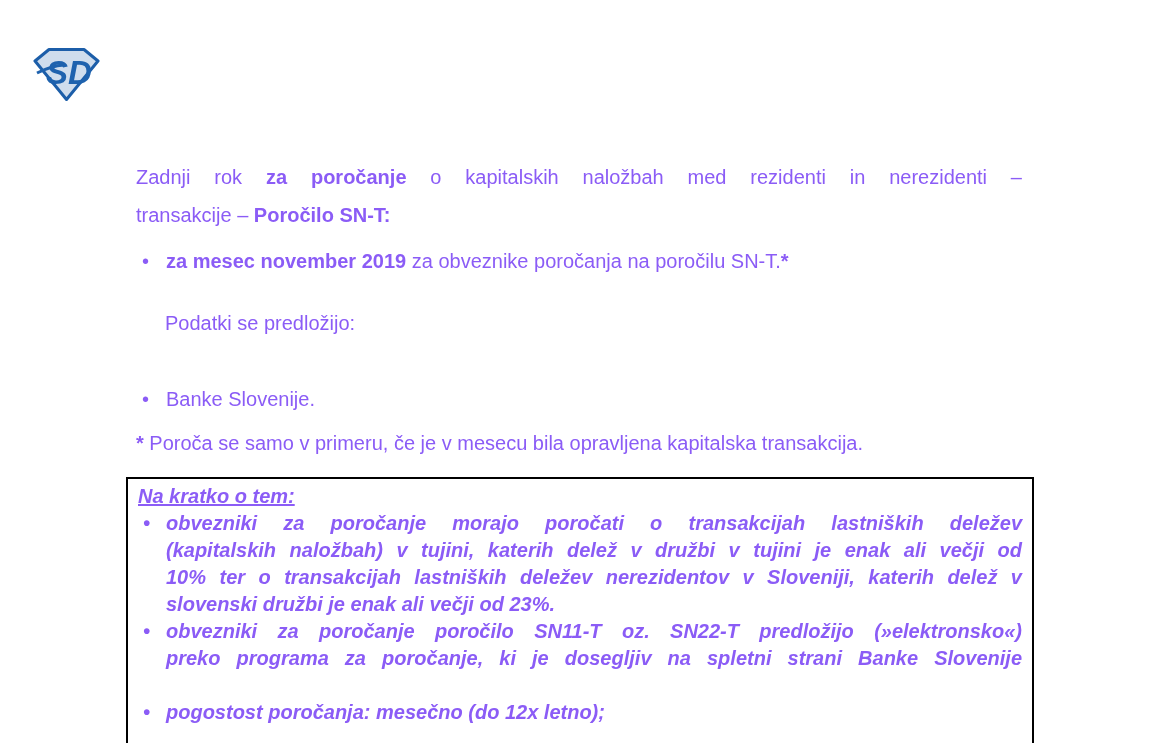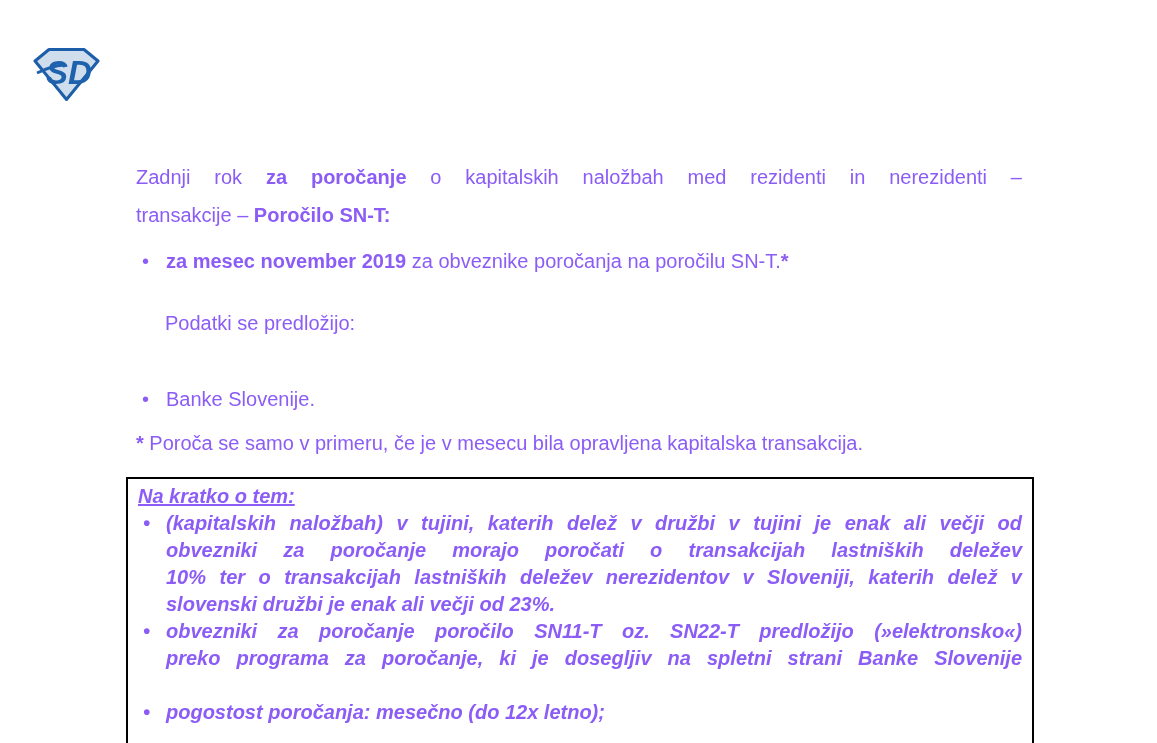--- a/index.html
+++ b/index.html
@@ -74,22 +74,22 @@
   </div>
 
   <div id="footnote" class="abs doc"><b>*</b><span> Poroča se samo v primeru, če je v mesecu bila opravljena kapitalska transakcija.</span></div>
 
   <div id="box" class="abs doc">
     <div class="box-title">Na kratko o tem:</div>
 
     <div class="brow">
       <span class="dot">•</span>
       <div>
+        <div class="jline">obvezniki za poročanje morajo poročati o transakcijah lastniških deležev</div>
         <div class="jline">(kapitalskih naložbah) v tujini, katerih delež v družbi v tujini je enak ali večji od</div>
-        <div class="jline">obvezniki za poročanje morajo poročati o transakcijah lastniških deležev</div>
         <div class="jline">10% ter o transakcijah lastniških deležev nerezidentov v Sloveniji, katerih delež v</div>
         <div>slovenski družbi je enak ali večji od 23%.</div>
       </div>
     </div>
 
     <div class="brow">
       <span class="dot">•</span>
       <div>
         <div class="jline">obvezniki za poročanje poročilo SN11-T oz. SN22-T predložijo (»elektronsko«)</div>
         <div class="jline">preko programa za poročanje, ki je dosegljiv na spletni strani Banke Slovenije</div>

